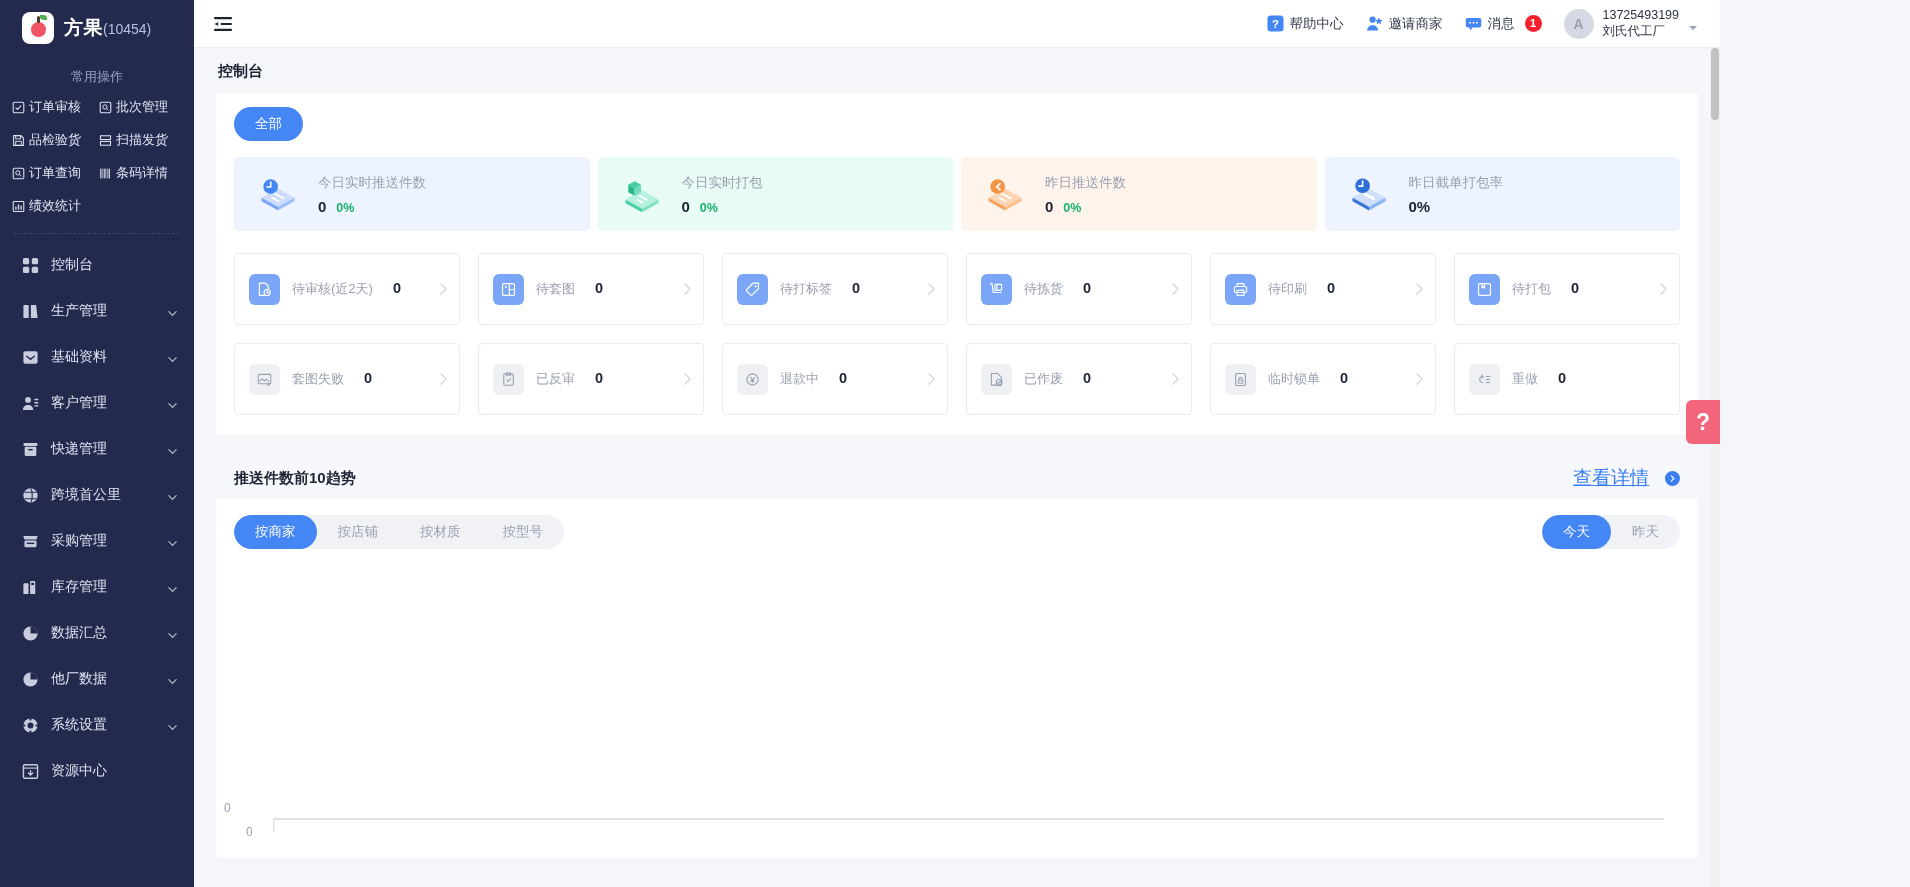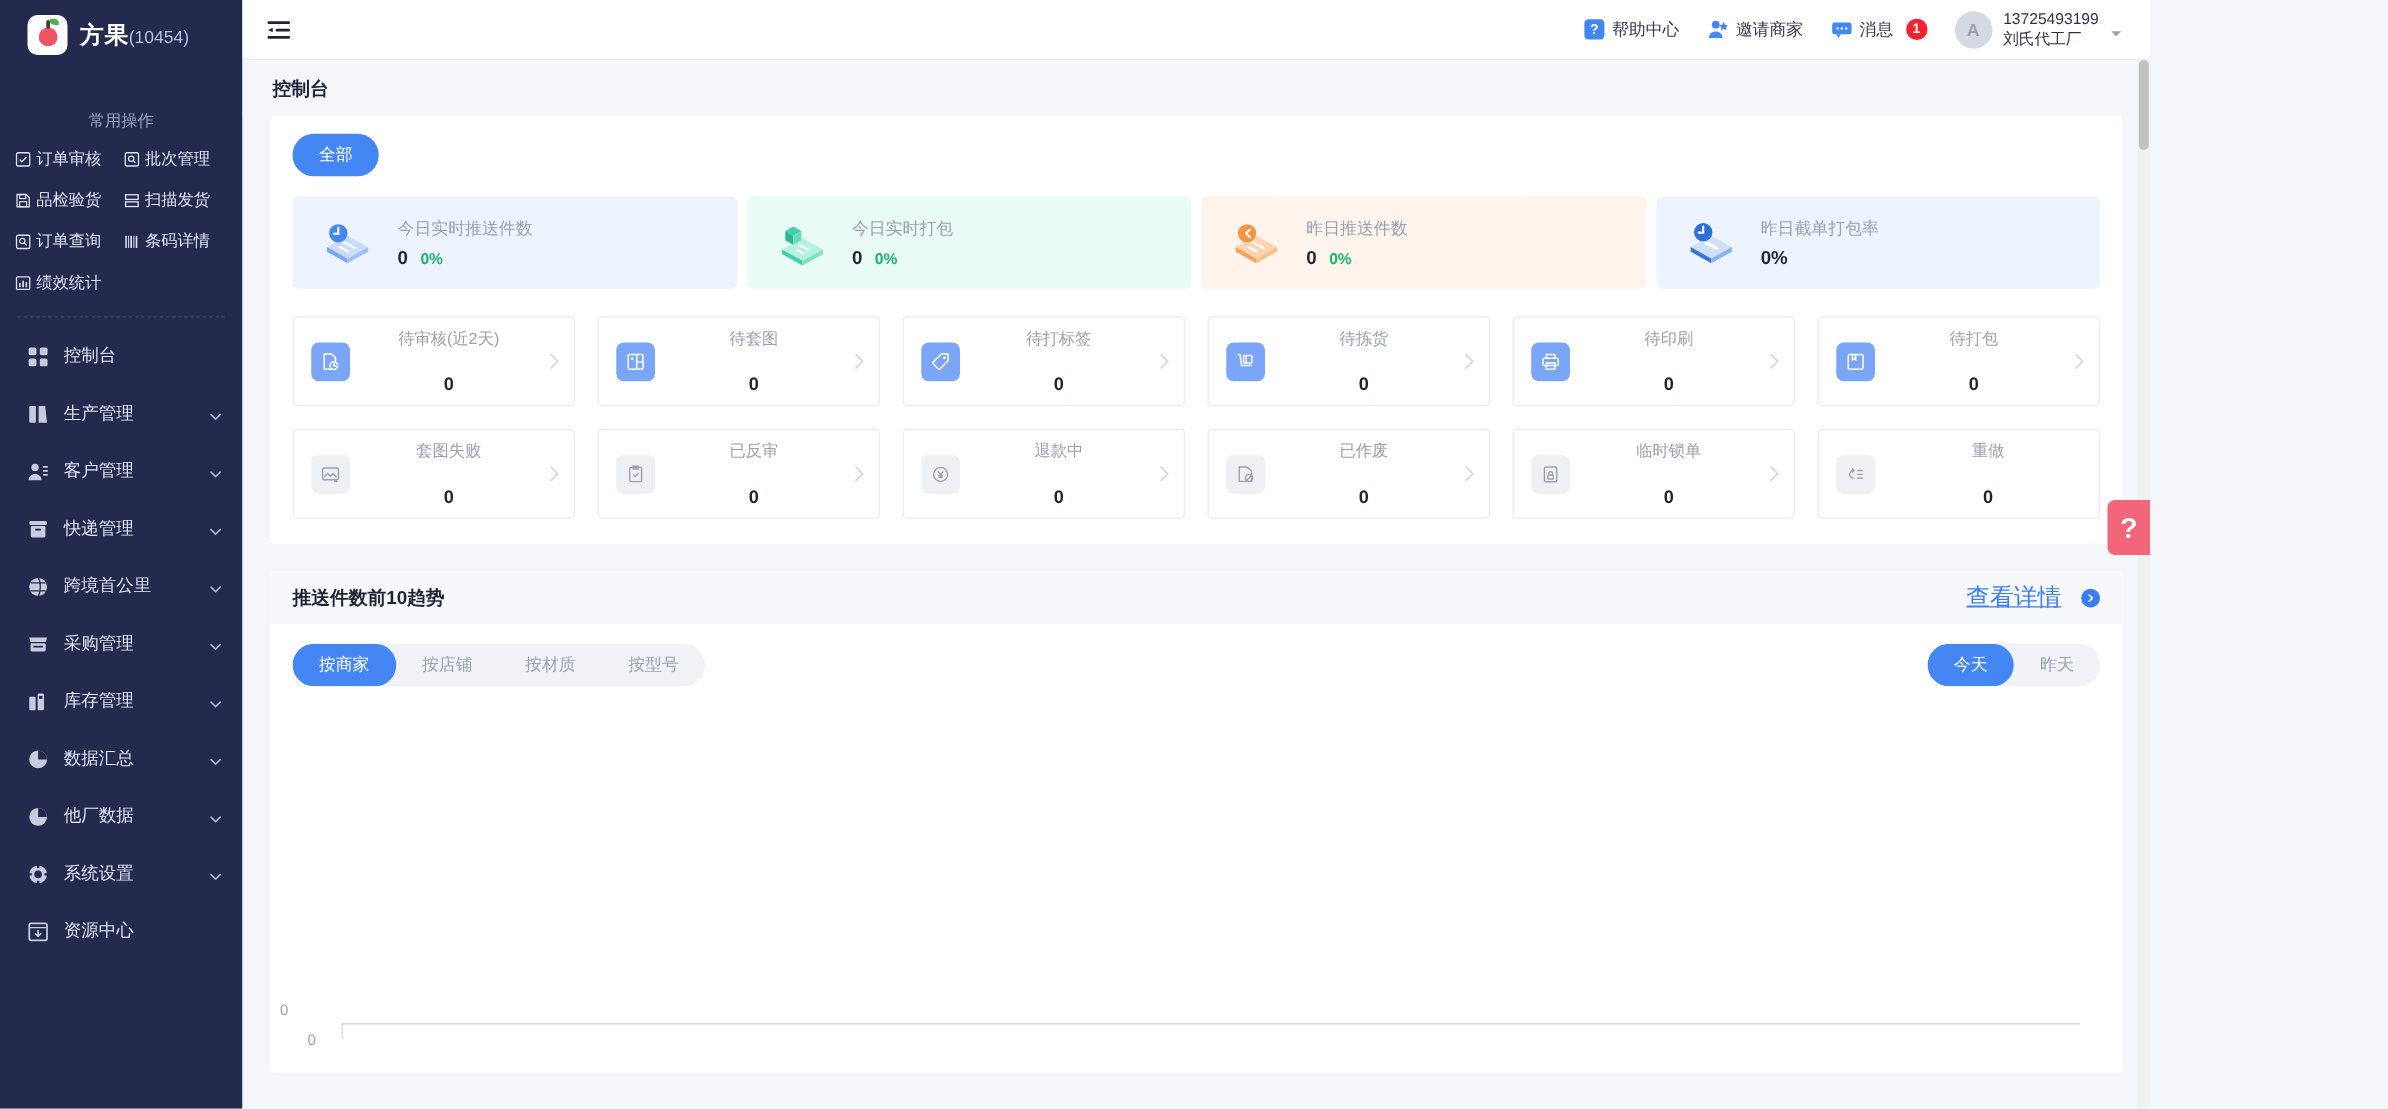--- a/index.html
+++ b/index.html
@@ -39,21 +39,21 @@
   }
   .apple:after {
     content: ""; position: absolute; left: 9px; top: -7px;
     width: 7px; height: 5px; background: #4caf50; border-radius: 0 60% 0 60%;
   }
   .brand-name { font-size: 19px; font-weight: bold; color: #ffffff; letter-spacing: .5px; }
   .brand-id { font-size: 14px; color: #b9c0de; font-weight: normal; }
 
   .quick-title {
     text-align: center; font-size: 13px; color: #9aa2c4;
-    margin-top: 32px; margin-bottom: 10px;
+    margin-top: 12px; margin-bottom: 10px;
   }
   .quick-grid {
     display: flex; flex-wrap: wrap;
     padding: 0 10px; row-gap: 11px;
   }
   .quick-item {
     width: 50%; display: flex; align-items: center; gap: 4px;
     font-size: 13px; color: #dfe3f2; cursor: pointer;
     padding: 2px 0 2px 2px;
   }
@@ -156,21 +156,21 @@
     background: #fff; border: 1px solid #e9ebf0; border-radius: 4px;
     height: 72px; display: flex; align-items: center; gap: 12px;
     padding: 0 10px 0 14px; cursor: pointer; position: relative;
   }
   .tile-ico {
     width: 31px; height: 31px; border-radius: 6px; flex: 0 0 31px;
     display: flex; align-items: center; justify-content: center;
   }
   .ico-active { background: #7ba6f7; }
   .ico-mute { background: #eff0f4; }
-  .tile-body { display: flex; flex-direction: column; gap: 20px; flex: 1; min-width: 0; align-items: center;}
+  .tile-body { display: flex; flex-direction: row; gap: 20px; flex: 1; min-width: 0;}
   .tile-label { font-size: 13px; color: #9aa0b0; white-space: nowrap; }
   .tile-val { font-size: 14.5px; font-weight: bold; color: #1e2434; }
   .tile-arrow { width: 11px; height: 14px; color: #d2d6e0; flex: 0 0 11px; }
 
   
   .chart-panel {
     background: #fff; margin: 22px 22px 0 22px; border-radius: 3px;
     overflow: hidden; padding-bottom: 10px;
   }
   .chart-head {
@@ -342,20 +342,32 @@
               <rect x="1.5" y="2" width="5.6" height="14" rx="1"></rect>
               <path d="M9.4 2h5.6l1.5 14H9.4z"></path>
             </svg>
           </span>
         <span class="nav-label">生产管理</span>
         <span class="chev"><svg viewBox="0 0 12 12" width="11" height="11">
               <path d="M2 4l4 4 4-4" fill="none" stroke="#dfe3f2" stroke-width="1.4" stroke-linecap="round"></path>
             </svg></span>
       </div>
 
+      <div class="nav-item">
+        <span class="nav-icon">
+            <svg viewBox="0 0 18 18" width="17" height="17">
+              <rect x="1.5" y="2.5" width="15" height="13" rx="2" fill="#dfe3f2"></rect>
+              <path d="M5 7.6l4 3.4 4-3.4" fill="none" stroke="#232a4d" stroke-width="1.5" stroke-linecap="round"></path>
+            </svg>
+          </span>
+        <span class="nav-label">基础资料</span>
+        <span class="chev"><svg viewBox="0 0 12 12" width="11" height="11">
+              <path d="M2 4l4 4 4-4" fill="none" stroke="#dfe3f2" stroke-width="1.4" stroke-linecap="round"></path>
+            </svg></span>
+      </div>
 
       <div class="nav-item">
         <span class="nav-icon">
             <svg viewBox="0 0 18 18" width="17" height="17" fill="#dfe3f2">
               <circle cx="6.4" cy="5.2" r="3.1"></circle>
               <path d="M.9 16c0-3.2 2.5-5.3 5.5-5.3s5.5 2.1 5.5 5.3z"></path>
               <rect x="13" y="4" width="4.4" height="1.5" rx=".7"></rect>
               <rect x="13" y="7.4" width="4.4" height="1.5" rx=".7"></rect>
               <rect x="13" y="10.8" width="4.4" height="1.5" rx=".7"></rect>
             </svg>

